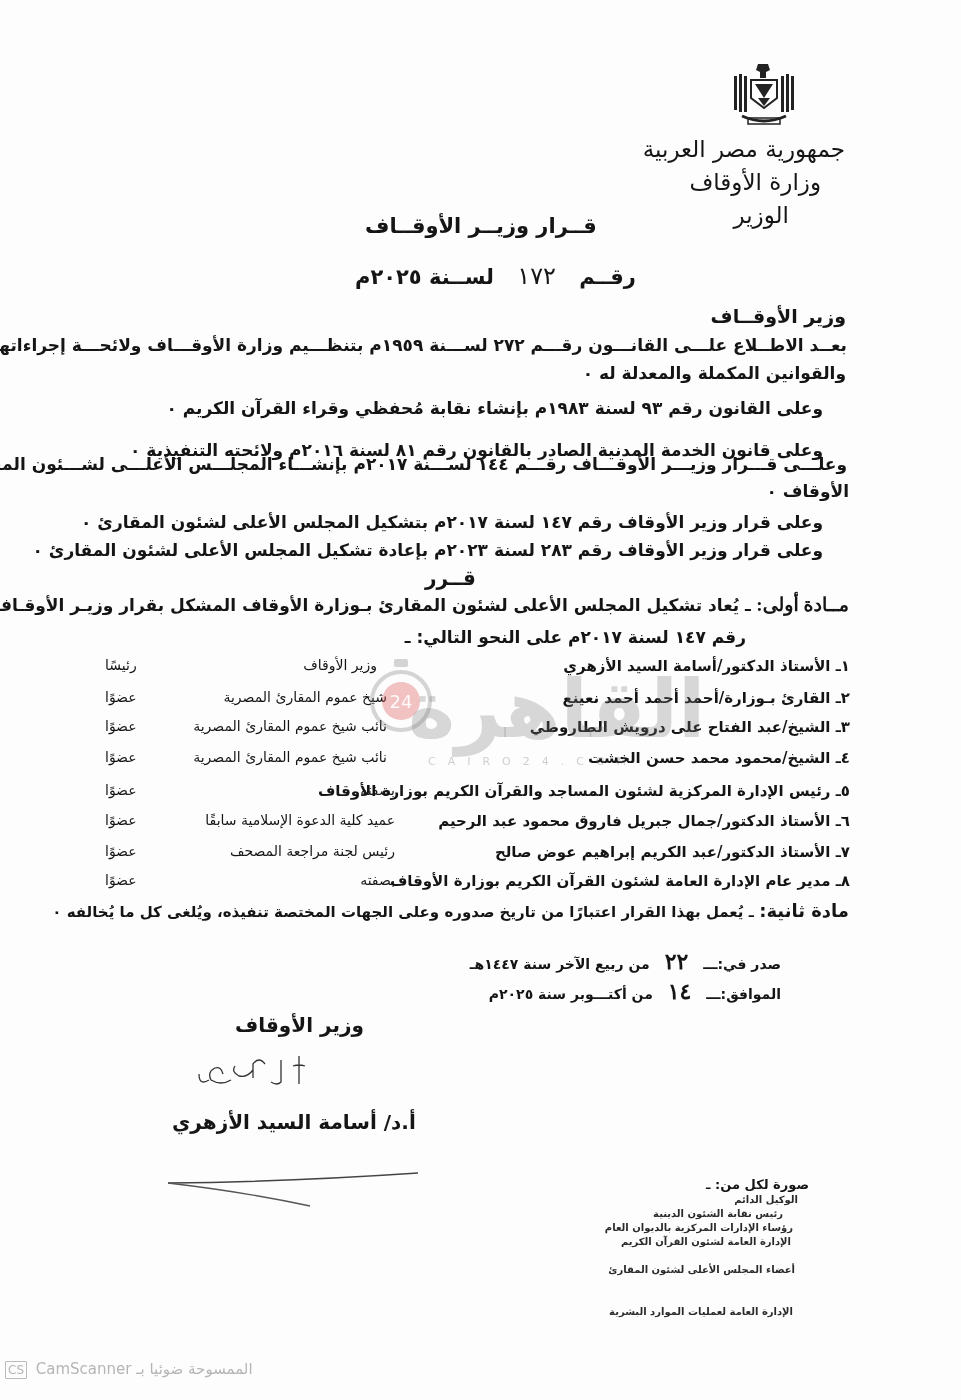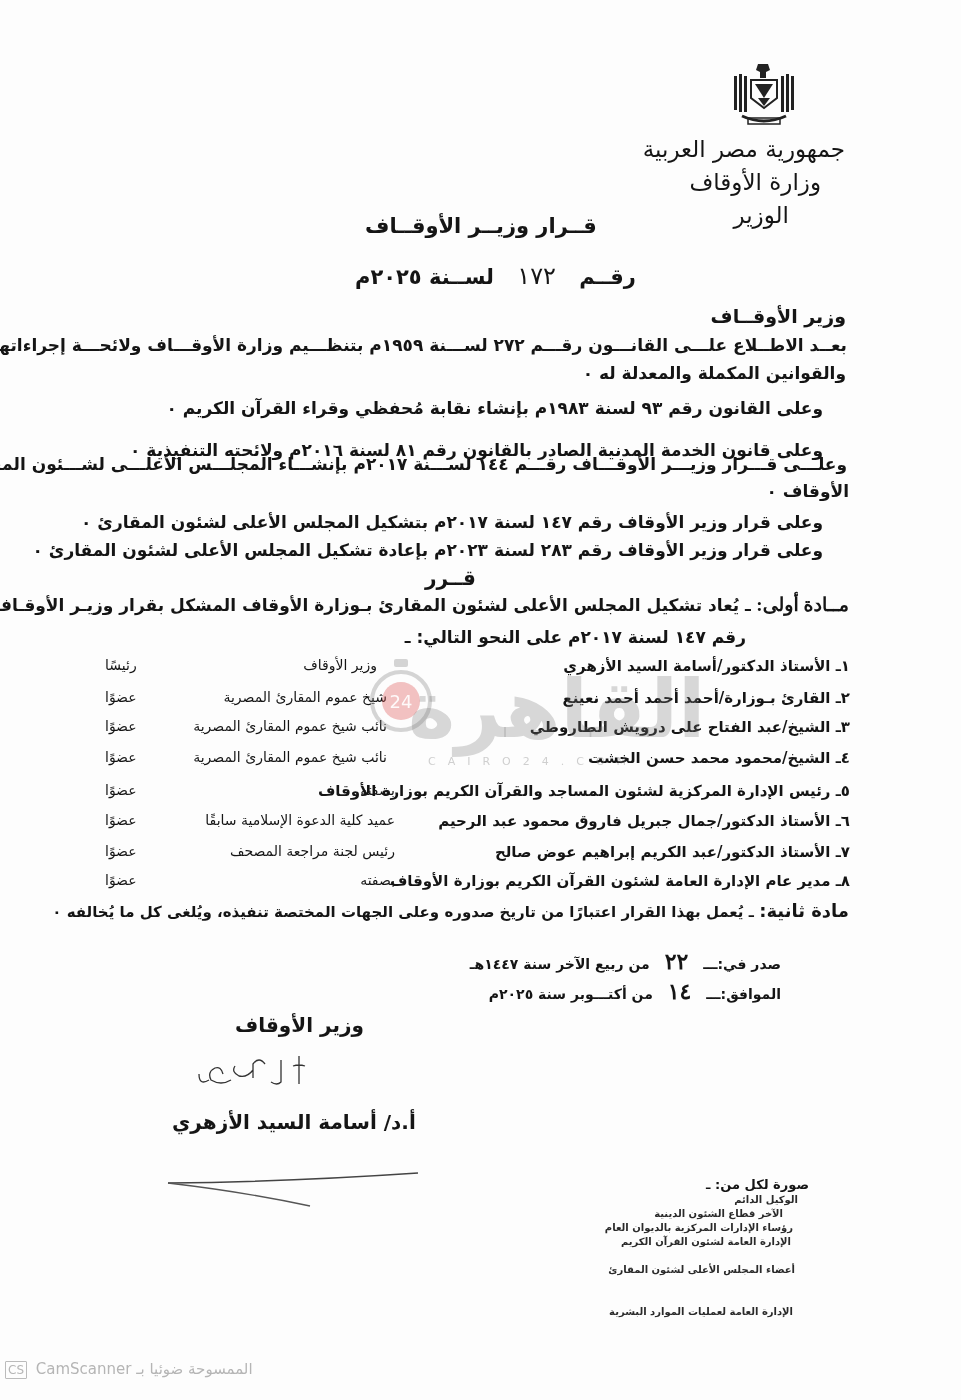--- a/index.html
+++ b/index.html
@@ -177,21 +177,21 @@
     <path d="M104 6 v28 M98 16 q6 -2 12 0 M86 10 v22 q-4 4 -10 0 M70 14 q-6 -8 -12 0 v14 M58 20 q-6 8 -14 6 q-8 -4 -4 -10 M36 30 q-10 6 -20 0 q-4 -8 4 -12 q6 -2 8 6 M14 30 q-10 6 -10 -6" fill="none" stroke="#333" stroke-width="1.3"></path>
   </svg>
   <div class="abs sign-name">أ.د/ أسامة السيد الأزهري</div>
   <svg class="abs sign-line" viewBox="0 0 260 40">
     <path d="M3 13 Q120 12 253 3" fill="none" stroke="#444" stroke-width="1.6"></path>
     <path d="M3 13 Q80 22 145 36" fill="none" stroke="#555" stroke-width="1.4"></path>
   </svg>
 
   <div class="abs cc-title">صورة لكل من: ـ</div>
   <div class="abs cc" style="top:1193px;">الوكيل الدائم</div>
-  <div class="abs cc" style="top:1207px; right:178px;">الآخر قطاع الشئون الدينية</div>
+  <div class="abs cc" style="top:1207px; right:178px;">رئيس نقابة الشئون الدينية</div>
   <div class="abs cc" style="top:1221px; right:168px;">رؤساء الإدارات المركزية بالديوان العام</div>
   <div class="abs cc" style="top:1235px; right:170px;">الإدارة العامة لشئون القرآن الكريم</div>
   <div class="abs cc" style="top:1305px; right:168px;margin-left:37px;">الإدارة العامة لعمليات الموارد البشرية</div>
   <div class="abs cc" style="top:1263px; right:166px;">أعضاء المجلس الأعلى لشئون المقارئ</div>
 
   <div class="abs scanner">
     <span class="cs-box">CS</span>
     <span>CamScanner الممسوحة ضوئيا بـ</span>
   </div>
 </div>

